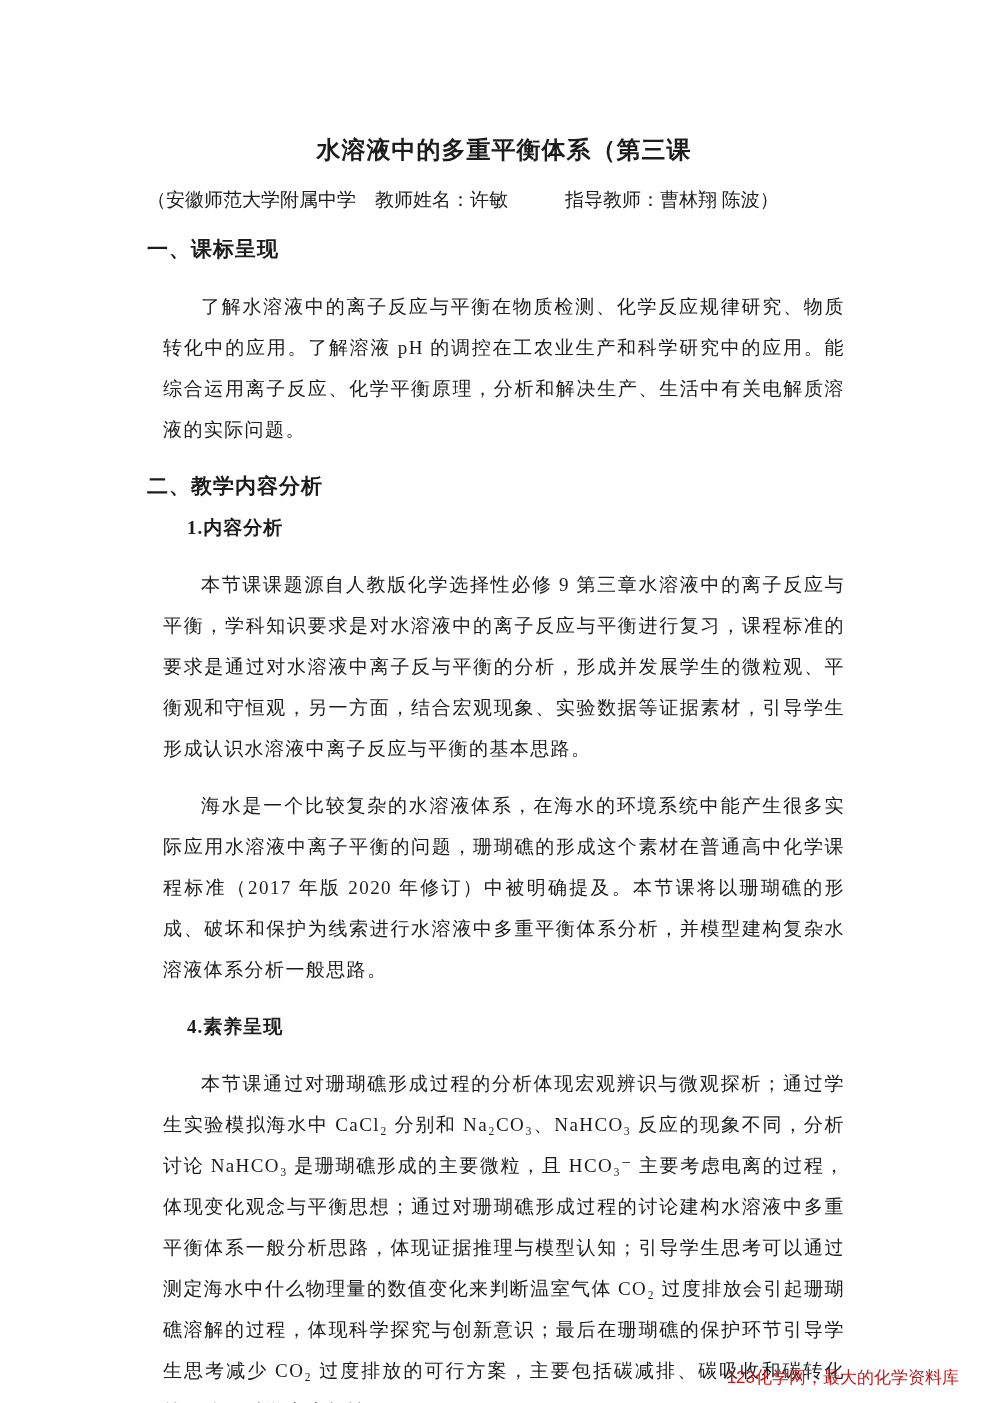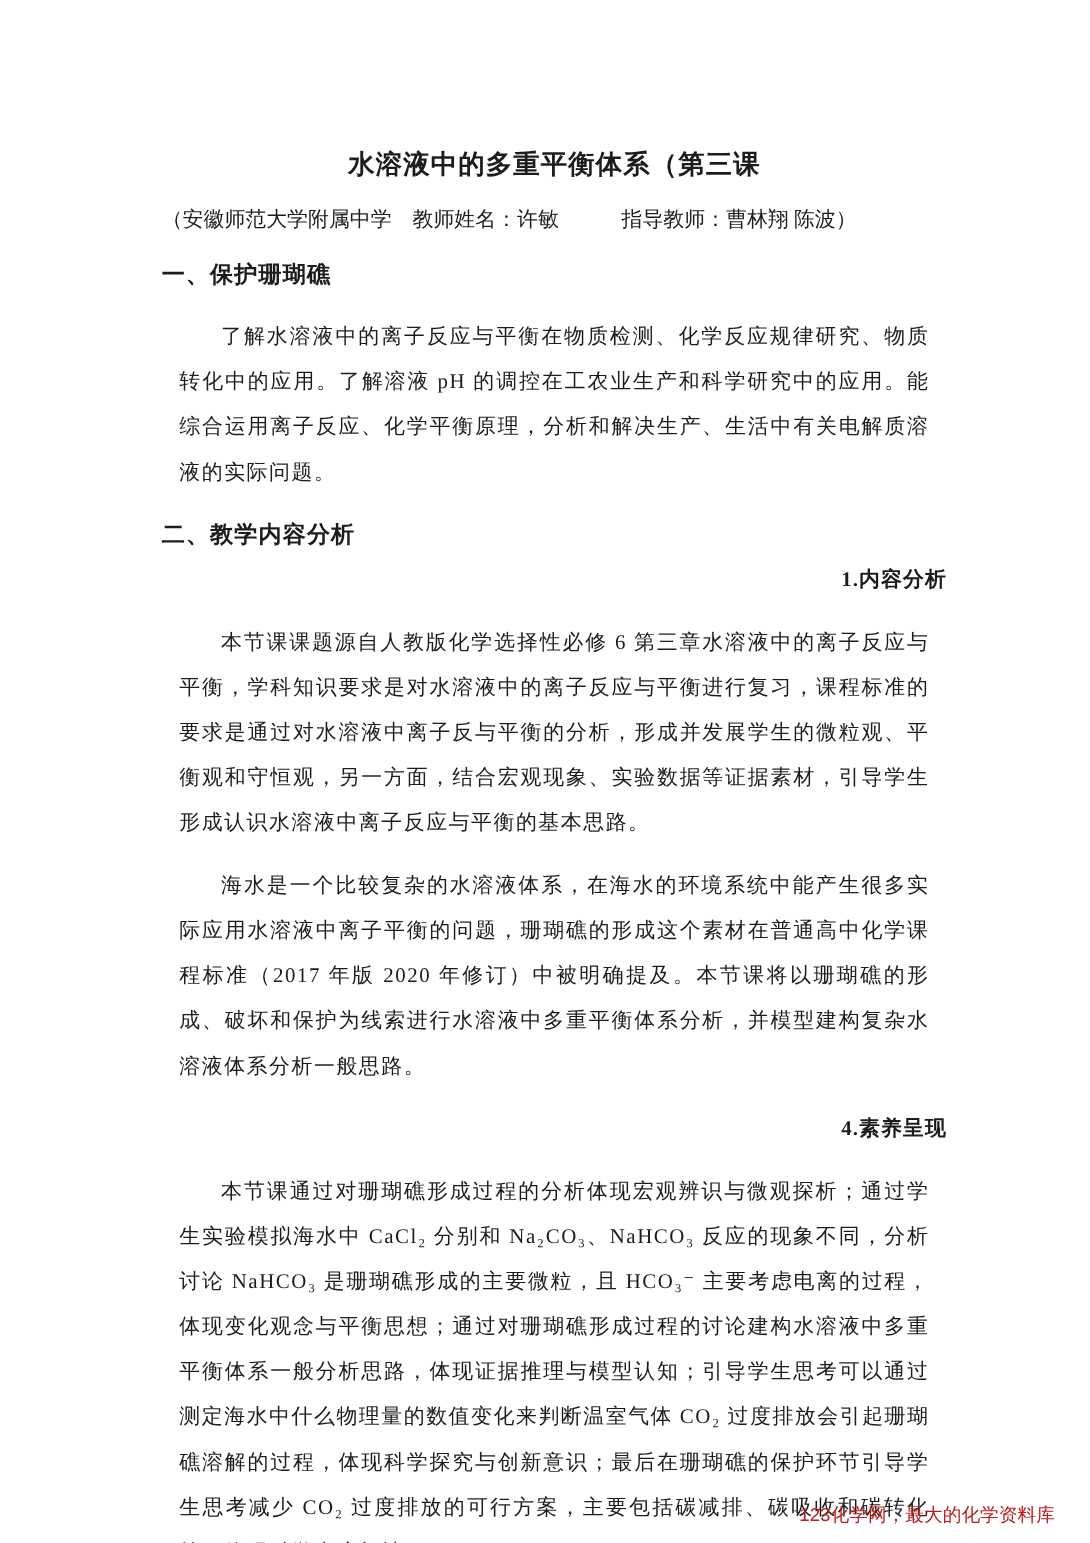--- a/index.html
+++ b/index.html
@@ -47,21 +47,20 @@
     line-height: 41px;
     letter-spacing: 1px;
   }
   .h-minor {
     margin: 0;
     padding-left: 40px;
     font-size: 19px;
     font-weight: 700;
     line-height: 41px;
     letter-spacing: 1px;
-    text-align: right;
   }
   .para {
     margin: 16px;
     font-size: 19px;
     line-height: 41px;
     letter-spacing: 1.4px;
     text-align: justify;
     text-indent: 2em;
   }
   .page-number {
@@ -89,29 +88,29 @@
 
 <div class="page">
   <div class="content">
 
     <h1 class="doc-title">
       <span class="line line1">水溶液中的多重平衡体系（第三课</span>
     </h1>
 
     <p class="byline">（安徽师范大学附属中学　教师姓名：许敏　　　指导教师：曹林翔 陈波）</p>
 
-    <h2 class="h-major">一、保护珊瑚礁</h2>
+    <h2 class="h-major">一、课标呈现</h2>
 
     <p class="para">了解水溶液中的离子反应与平衡在物质检测、化学反应规律研究、物质转化中的应用。了解溶液 pH 的调控在工农业生产和科学研究中的应用。能综合运用离子反应、化学平衡原理，分析和解决生产、生活中有关电解质溶液的实际问题。</p>
 
     <h2 class="h-major">二、教学内容分析</h2>
 
     <h3 class="h-minor">1.内容分析</h3>
 
-    <p class="para">本节课课题源自人教版化学选择性必修 6 第三章水溶液中的离子反应与平衡，学科知识要求是对水溶液中的离子反应与平衡进行复习，课程标准的要求是通过对水溶液中离子反与平衡的分析，形成并发展学生的微粒观、平衡观和守恒观，另一方面，结合宏观现象、实验数据等证据素材，引导学生形成认识水溶液中离子反应与平衡的基本思路。</p>
+    <p class="para">本节课课题源自人教版化学选择性必修 9 第三章水溶液中的离子反应与平衡，学科知识要求是对水溶液中的离子反应与平衡进行复习，课程标准的要求是通过对水溶液中离子反与平衡的分析，形成并发展学生的微粒观、平衡观和守恒观，另一方面，结合宏观现象、实验数据等证据素材，引导学生形成认识水溶液中离子反应与平衡的基本思路。</p>
 
     <p class="para">海水是一个比较复杂的水溶液体系，在海水的环境系统中能产生很多实际应用水溶液中离子平衡的问题，珊瑚礁的形成这个素材在普通高中化学课程标准（2017 年版 2020 年修订）中被明确提及。本节课将以珊瑚礁的形成、破坏和保护为线索进行水溶液中多重平衡体系分析，并模型建构复杂水溶液体系分析一般思路。</p>
 
     <h3 class="h-minor">4.素养呈现</h3>
 
     <p class="para">本节课通过对珊瑚礁形成过程的分析体现宏观辨识与微观探析；通过学生实验模拟海水中 CaCl₂ 分别和 Na₂CO₃、NaHCO₃ 反应的现象不同，分析讨论 NaHCO₃ 是珊瑚礁形成的主要微粒，且 HCO₃⁻ 主要考虑电离的过程，体现变化观念与平衡思想；通过对珊瑚礁形成过程的讨论建构水溶液中多重平衡体系一般分析思路，体现证据推理与模型认知；引导学生思考可以通过测定海水中什么物理量的数值变化来判断温室气体 CO₂ 过度排放会引起珊瑚礁溶解的过程，体现科学探究与创新意识；最后在珊瑚礁的保护环节引导学生思考减少 CO₂ 过度排放的可行方案，主要包括碳减排、碳吸收和碳转化等，体现科学态度与社</p>
 
   </div>
 
   <div class="page-number">1</div>

